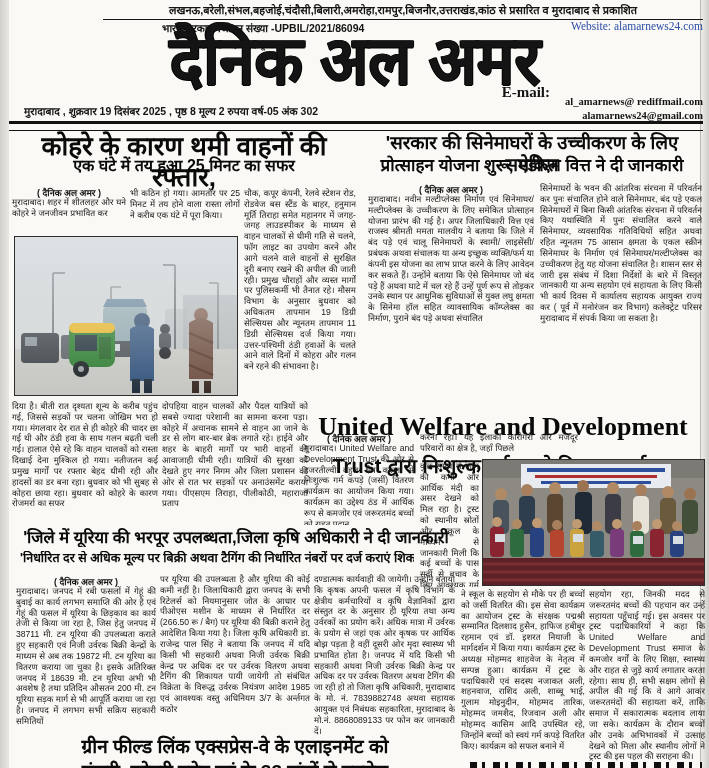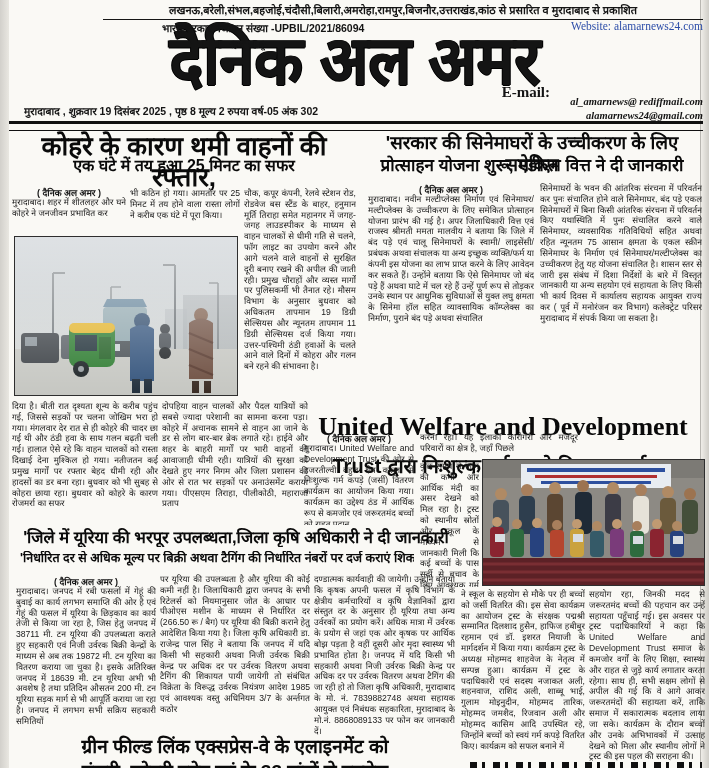--- a/index.html
+++ b/index.html
@@ -28,21 +28,21 @@
   <div class="edge right"></div>
 
   <div class="abs headerline" style="left:103px;top:2px;width:600px;font-size:11px;text-align:center;white-space:nowrap;overflow:hidden;">लखनऊ,बरेली,संभल,बहजोई,चंदौसी,बिलारी,अमरोहा,रामपुर,बिजनौर,उत्तराखंड,कांठ से प्रसारित व मुरादाबाद से प्रकाशित</div>
   <div class="abs rule" style="left:103px;top:19px;width:600px;"></div>
   <div class="abs headerline" style="left:162px;top:21px;width:270px;font-size:10.5px;white-space:nowrap;z-index:3;">भारत सरकार पंजीयन संख्या -UPBIL/2021/86094</div>
   <div class="abs serif" style="left:498px;top:20px;width:205px;font-size:11.5px;color:#2c4da8;text-align:right;z-index:3;">Website: alamarnews24.com</div>
   <div class="abs headerline" style="left:200px;top:39px;width:95px;font-size:8px;text-align:center;z-index:3;">'हिन्दी व उर्दू'</div>
   <div class="abs masthead" style="left:8px;top:22px;width:694px;z-index:2;">दैनिक अल अमर</div>
   <div class="abs headerline" style="left:24px;top:104px;width:450px;font-size:10.5px;white-space:nowrap;overflow:hidden;">मुरादाबाद , शुक्रवार 19 दिसंबर 2025 , पृष्ठ 8 मूल्य 2 रुपया वर्ष-05 अंक 302</div>
   <div class="abs serif" style="left:478px;top:84px;width:72px;font-size:15px;font-weight:700;text-align:right;">E-mail:</div>
-  <div class="abs serif" style="left:540px;top:95px;width:163px;font-size:10.5px;font-weight:700;text-align:right;line-height:1.3;font-style:italic;">
+  <div class="abs serif" style="left:540px;top:95px;width:163px;font-size:10.5px;font-weight:700;text-align:right;line-height:1.3;">
     <div>al_amarnews@ rediffmail.com</div>
     <div>alamarnews24@gmail.com</div>
   </div>
   <div class="abs" style="left:9px;top:121px;width:694px;height:6px;border-top:3px solid #111;border-bottom:1px solid #111;"></div>
 
   <div class="abs hl" style="left:10px;top:131px;width:348px;font-size:26px;">कोहरे के कारण थमी वाहनों की रफ्तार,</div>
   <div class="abs hl" style="left:10px;top:157px;width:348px;font-size:16px;">एक घंटे में तय हुआ 25 मिनट का सफर</div>
   <div class="abs byline" style="left:12px;top:186px;width:114px;">( दैनिक अल अमर )</div>
   <div class="abs col" style="left:12px;top:197px;width:114px;height:37px;">मुरादाबाद। शहर में शीतलहर और घने कोहरे ने जनजीवन प्रभावित कर</div>
   <div class="abs col" style="left:130px;top:188px;width:110px;height:46px;">भी कठिन हो गया। आमतौर पर 25 मिनट में तय होने वाला रास्ता लोगों ने करीब एक घंटे में पूरा किया।</div>

